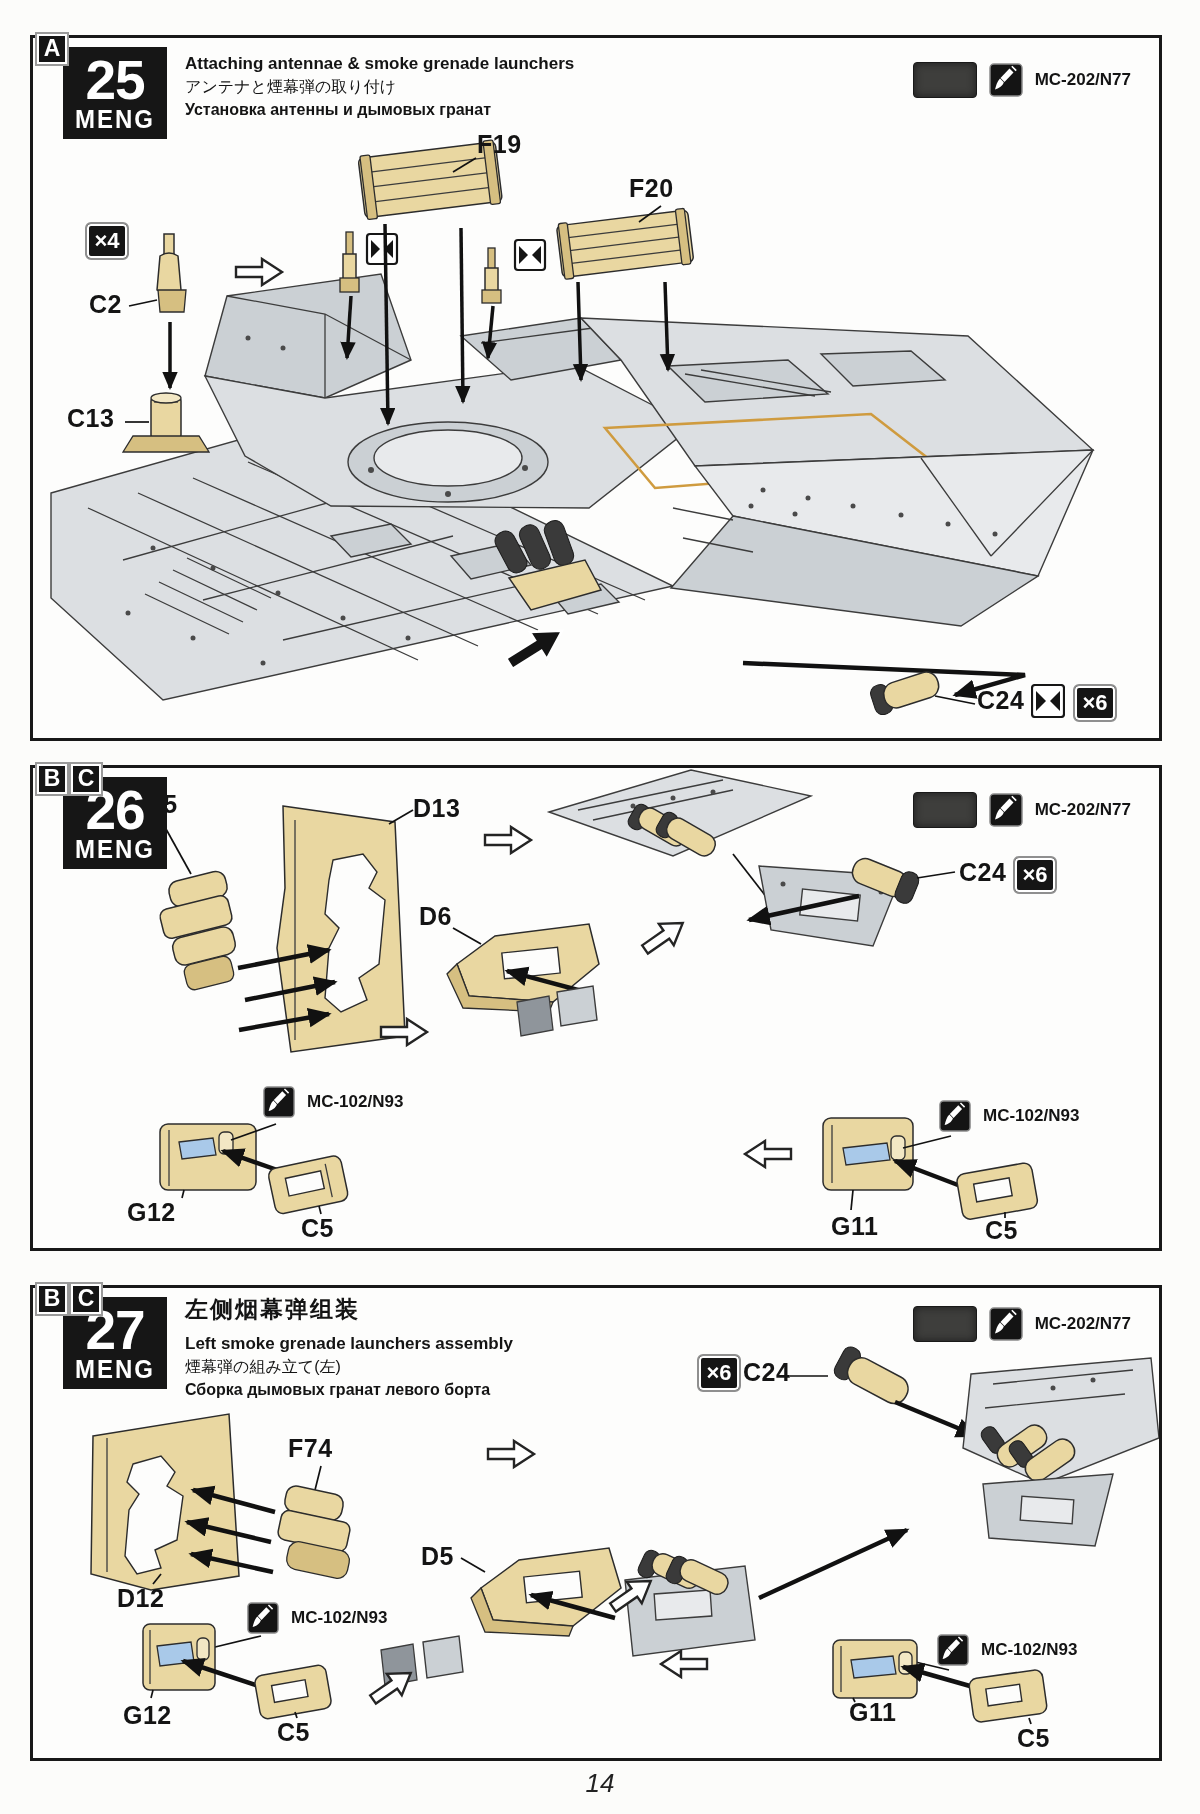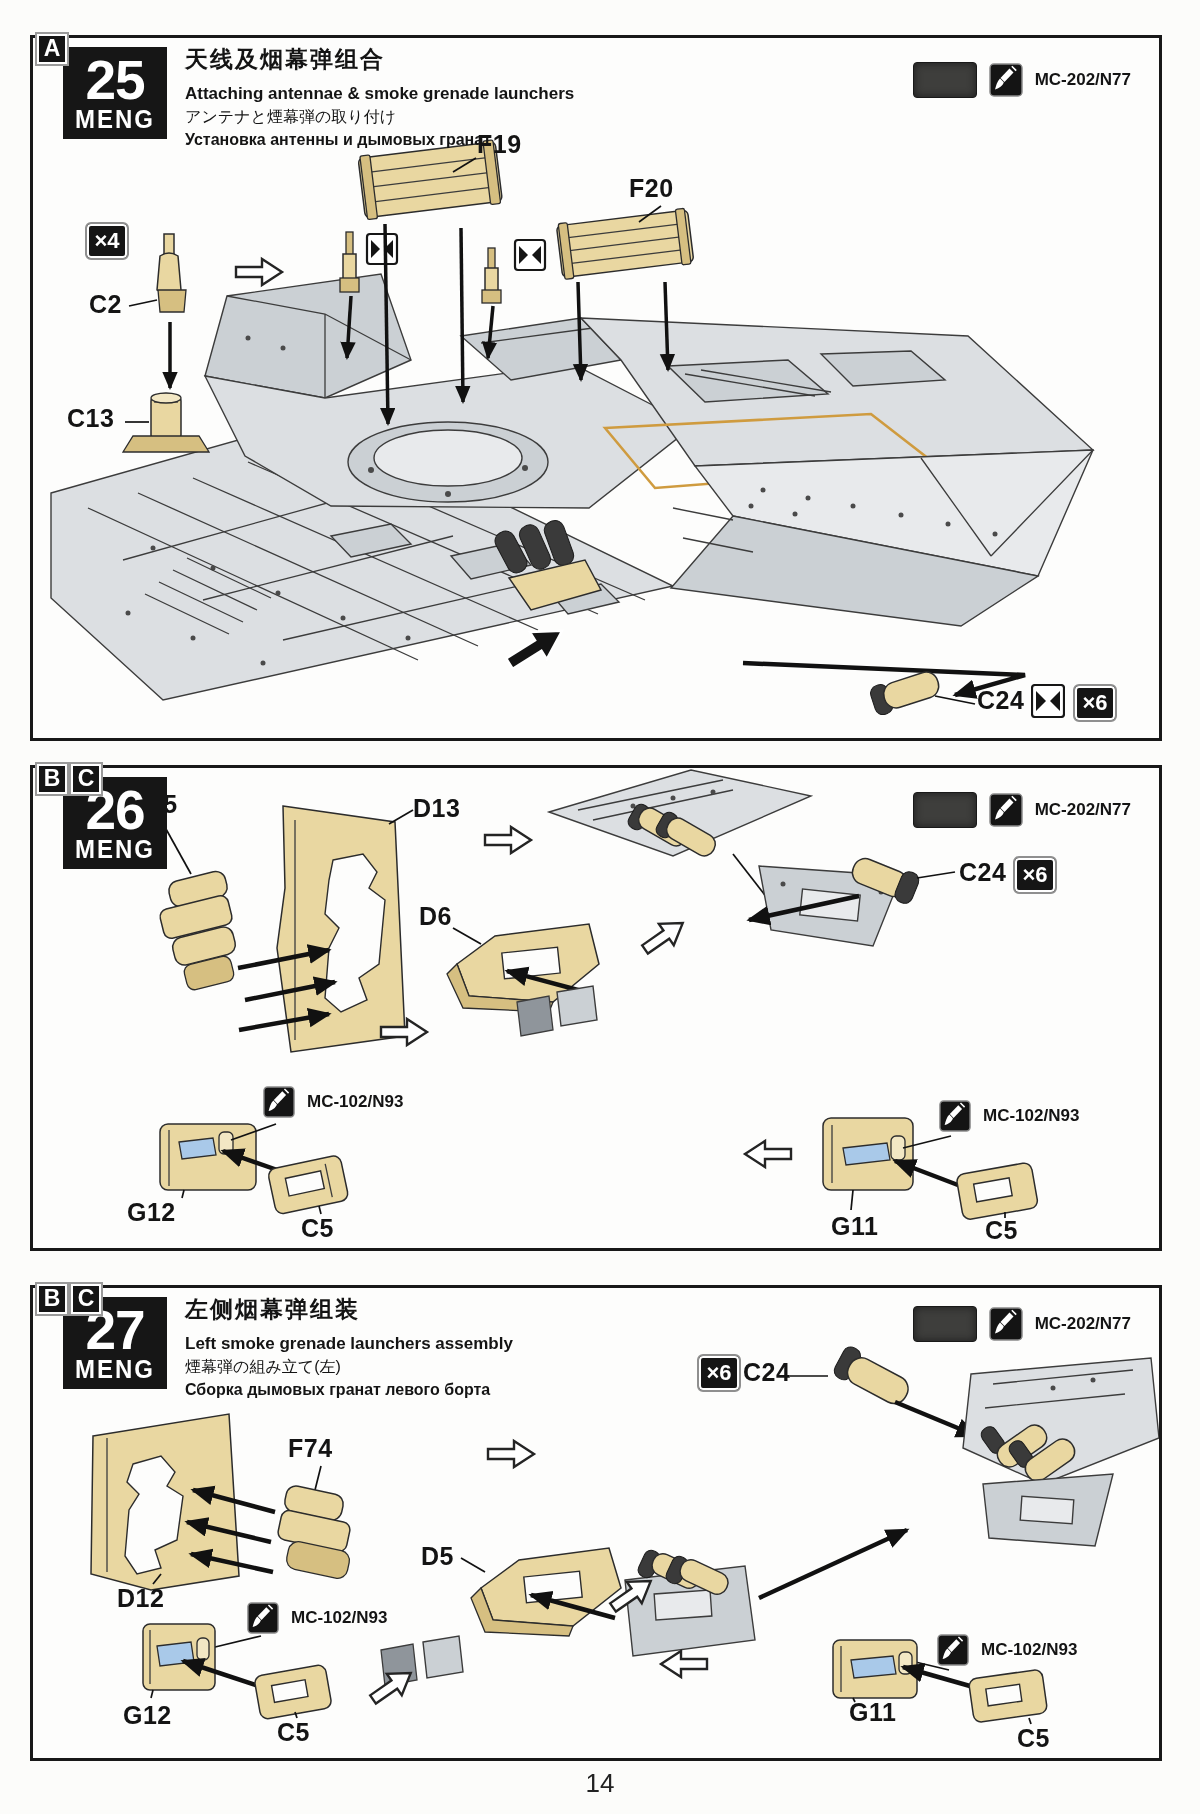--- a/index.html
+++ b/index.html
@@ -28,21 +28,21 @@
   .plabel{position:absolute;font-size:25px;font-weight:bold;letter-spacing:0.5px;z-index:4;white-space:nowrap;}
   .qty{position:absolute;background:#151515;color:#fff;font-weight:bold;text-align:center;
        border:2px solid #8f8f8f;border-radius:6px;box-shadow:inset 0 0 0 2px #fff;z-index:4;
        width:40px;height:34px;line-height:34px;font-size:22px;}
   .diamondbox{position:absolute;width:34px;height:34px;z-index:4;}
   .artsvg{position:absolute;left:0;top:0;z-index:1;}
   .watermark{position:absolute;left:952px;top:1704px;color:rgba(158,158,158,0.55);font-weight:bold;
              z-index:20;line-height:1.05;}
   .wm1{font-size:37px;letter-spacing:1px;}
   .wm2{font-size:29px;letter-spacing:8px;margin-left:6px;}
-  .pagenum{position:absolute;left:0;right:0;top:1768px;text-align:center;font-size:26px;color:#222;z-index:4;}
+  .pagenum{position:absolute;left:0;right:0;top:1768px;text-align:center;font-size:26px;color:#222;z-index:4;font-style:italic;}
   
   .tan{fill:#e9d7a1;stroke:#2c2c2c;stroke-width:1.5;}
   .tan2{fill:#d6bf81;stroke:#2c2c2c;stroke-width:1.3;}
   .tanl{fill:#f2e7c4;stroke:#2c2c2c;stroke-width:1.3;}
   .gry{fill:#dcdfe2;stroke:#3c3c3c;stroke-width:1.4;}
   .gry2{fill:#cbd0d4;stroke:#3c3c3c;stroke-width:1.4;}
   .gryl{fill:#e8eaec;stroke:#3c3c3c;stroke-width:1.4;}
   .dark{fill:#3a3a3a;stroke:#1c1c1c;stroke-width:1;}
   .blue{fill:#a9c9e9;stroke:#2c2c2c;stroke-width:1.3;}
   .ln{fill:none;stroke:#3c3c3c;stroke-width:1.3;}
@@ -60,21 +60,20 @@
 
 <div class="page">
 
   <div class="section" id="sec25">
     <div class="letterbox" style="left:2px;top:-6px;">A</div>
     <div class="stepbox">
       <div class="stepnum">25</div>
       <div class="menglogo">MENG</div>
     </div>
     <div class="titles">
-      <div class="t-zh">天线及烟幕弹组合</div>
       <div class="t-en">Attaching antennae &amp; smoke grenade launchers</div>
       <div class="t-ja">アンテナと煙幕弾の取り付け</div>
       <div class="t-ru">Установка антенны и дымовых гранат</div>
     </div>
     <div class="paintcallout" style="right:28px;top:24px;">
       <div class="swatch"></div>
       <svg width="34" height="34" viewBox="0 0 34 34">
           <rect x="1" y="1" width="32" height="32" rx="4" fill="#141414" stroke="#8a8a8a" stroke-width="1.5"></rect>
           <path d="M20.5 5.5 L24.5 9.5 L15.5 19 L11.5 15 Z" fill="#fff"></path>
           <path d="M11 15.5 L14.8 19.3 C13.5 23.5 9.5 25.5 6 26.5 C7 23 8 18.5 11 15.5 Z" fill="#fff"></path>

